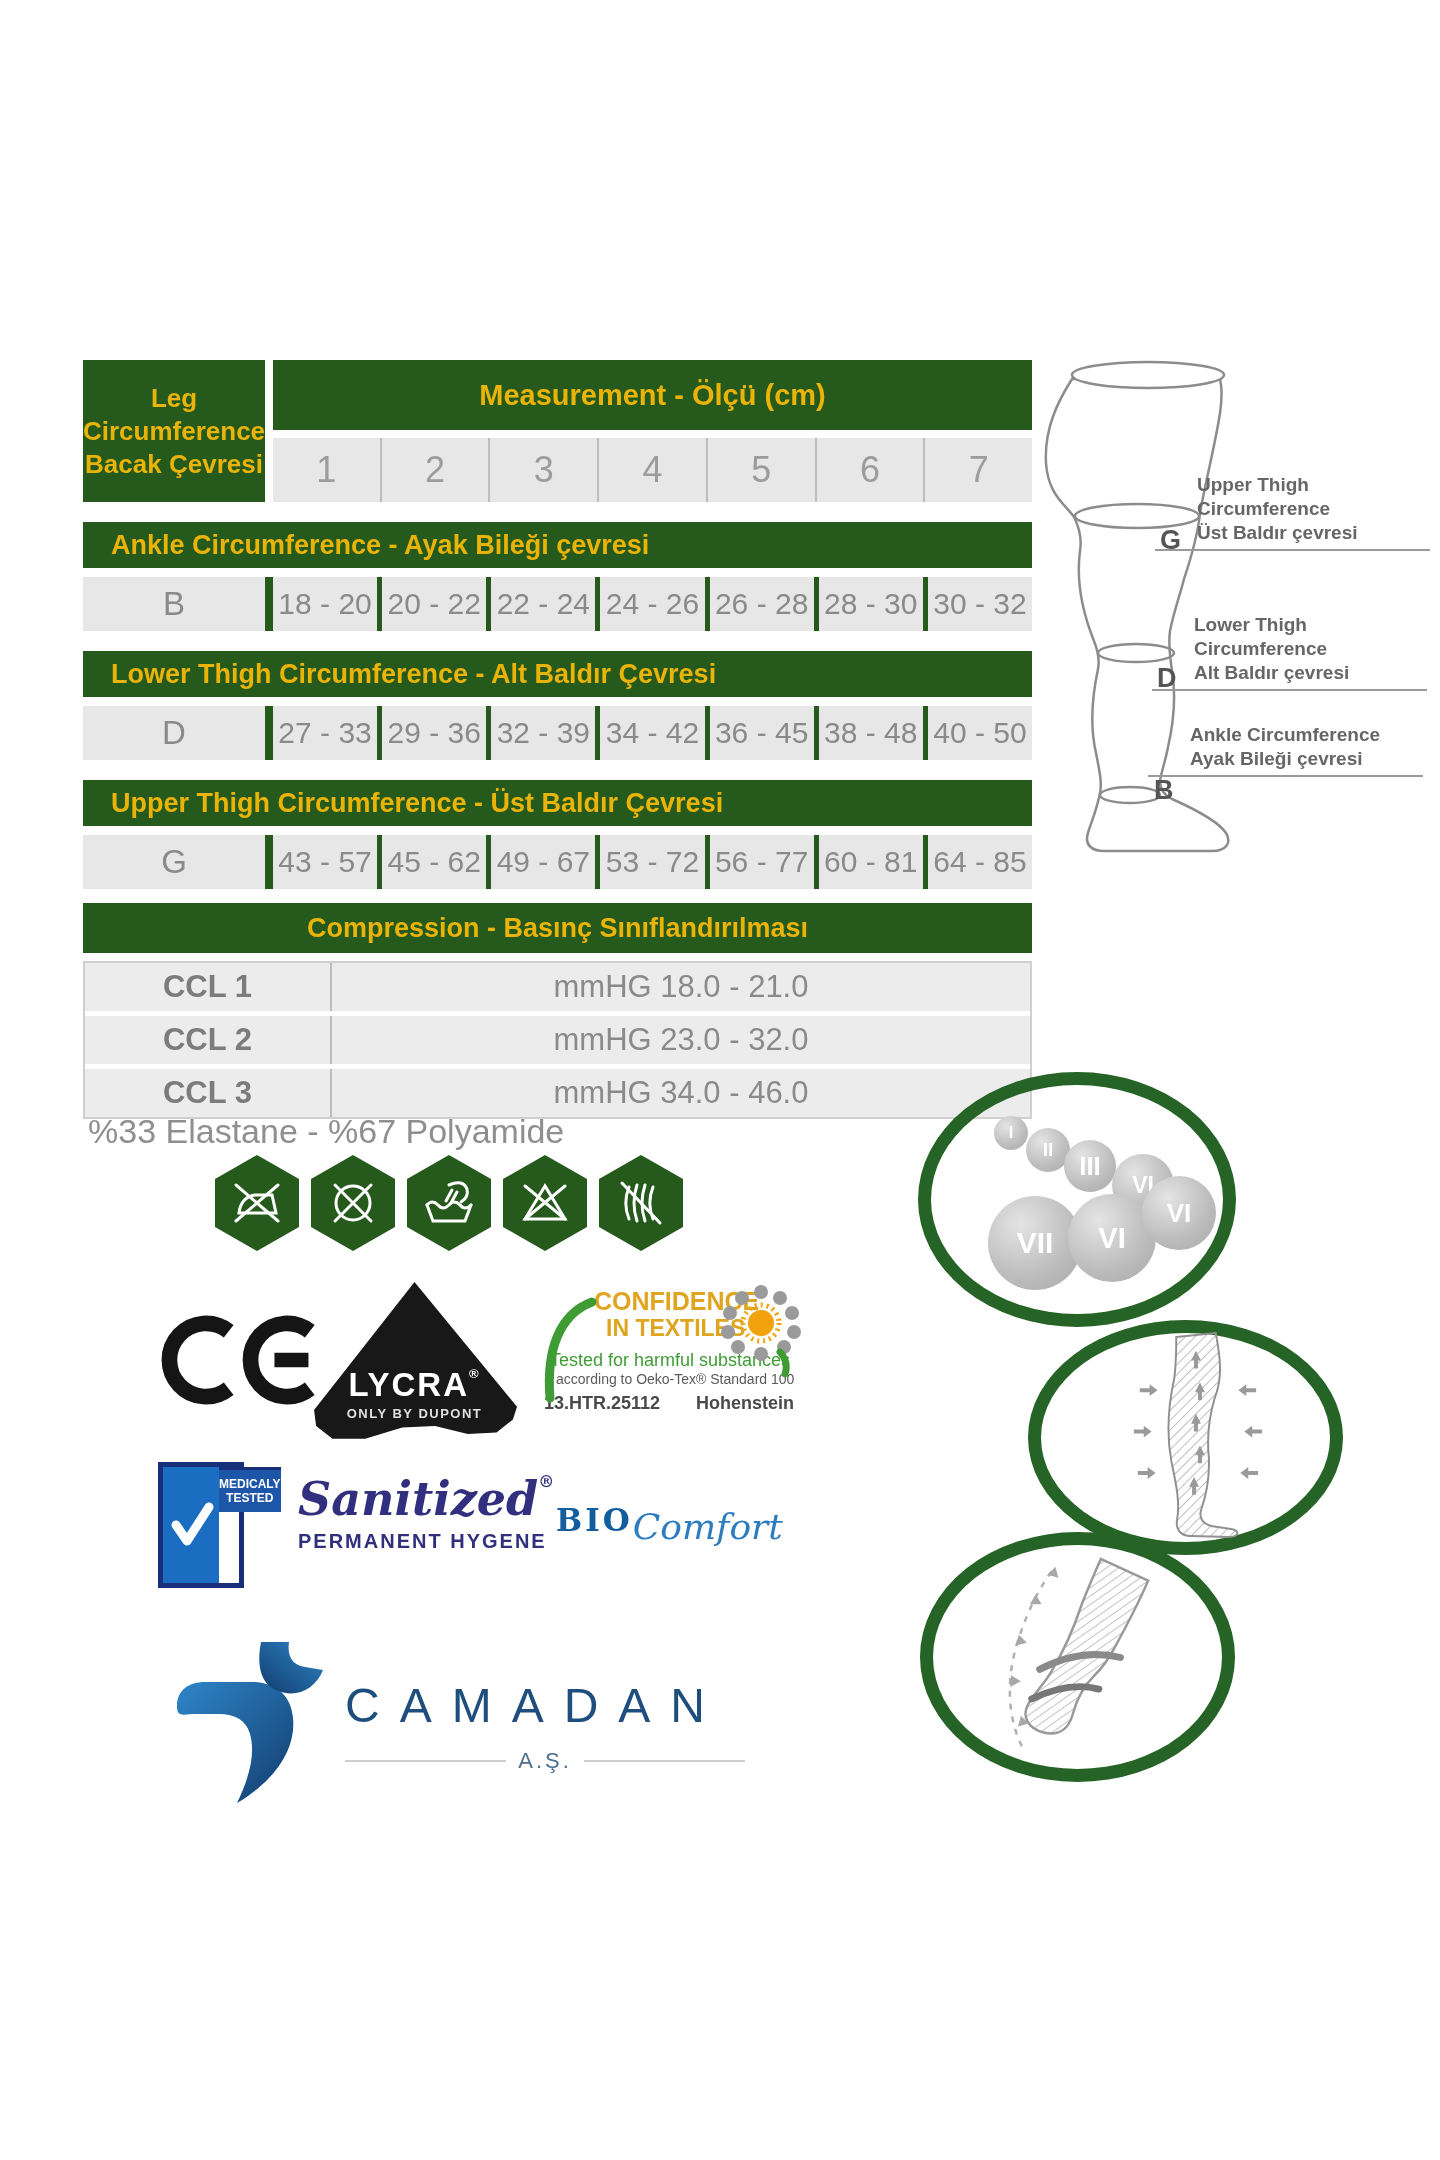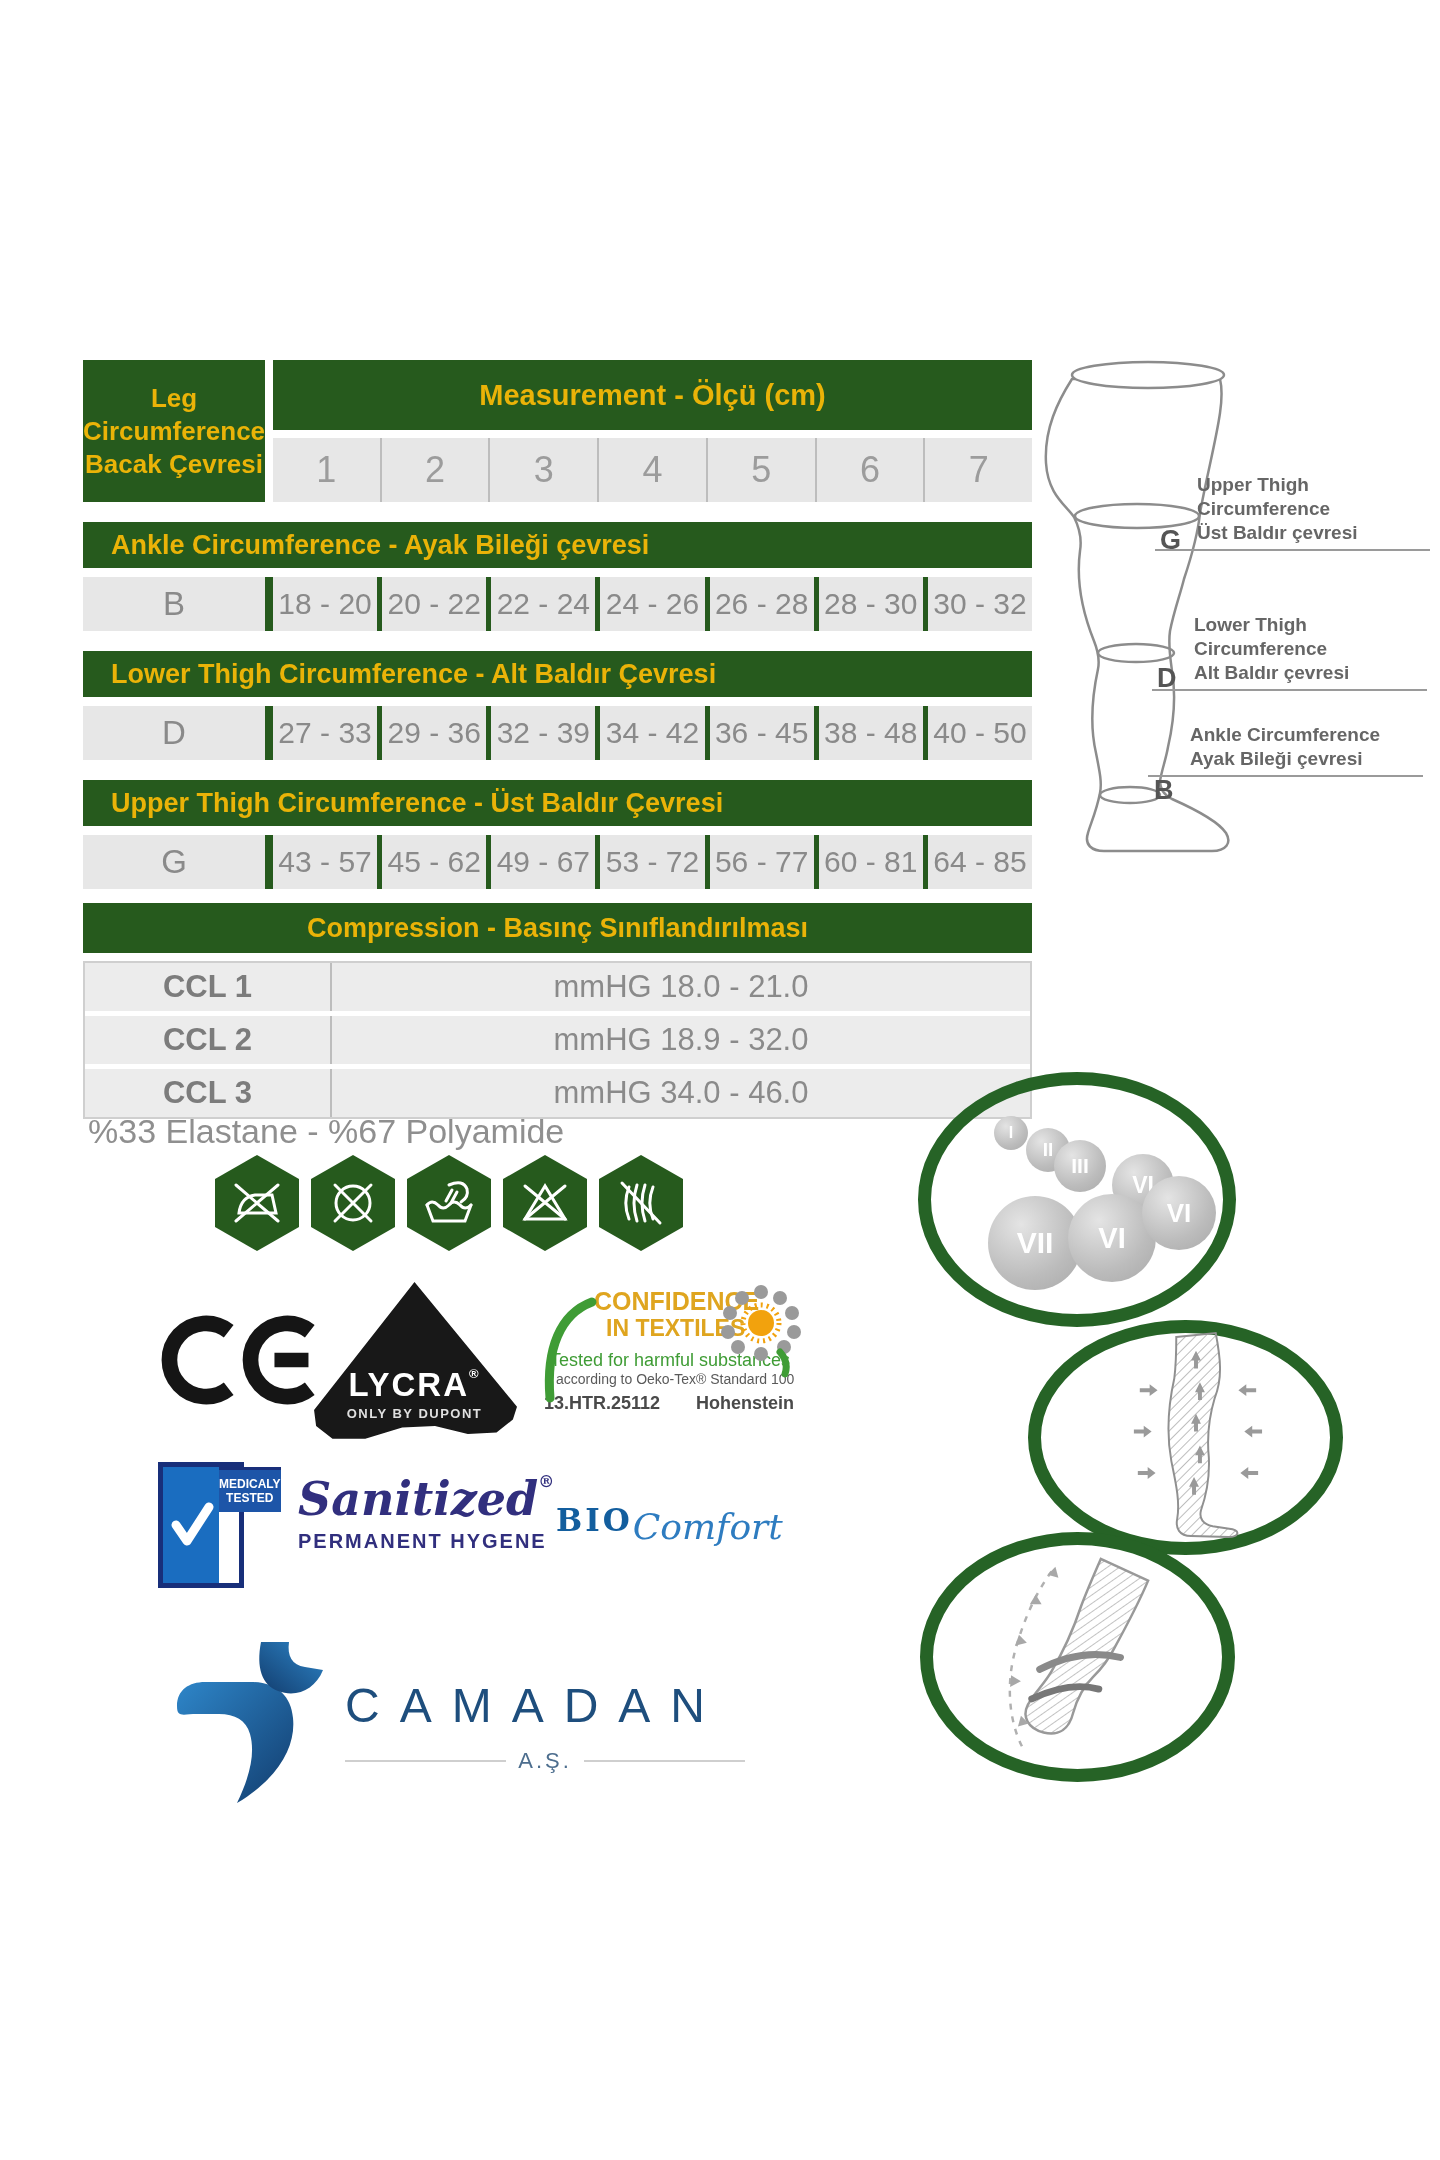--- a/index.html
+++ b/index.html
@@ -168,21 +168,21 @@
     </div>
 
     <div class="comp-bar tbl-green">Compression - Basınç Sınıflandırılması</div>
     <div class="comp-table">
       <div class="comp-row">
         <div class="comp-label">CCL 1</div>
         <div class="comp-value">mmHG 18.0 - 21.0</div>
       </div>
       <div class="comp-row">
         <div class="comp-label">CCL 2</div>
-        <div class="comp-value">mmHG 18.9 - 32.0</div>
+        <div class="comp-value">mmHG 23.0 - 32.0</div>
       </div>
       <div class="comp-row">
         <div class="comp-label">CCL 3</div>
         <div class="comp-value">mmHG 34.0 - 46.0</div>
       </div>
     </div>
   </div>
 
   <div class="leg-diagram">
     <svg class="leg-svg" width="400" height="500" viewBox="0 0 400 500">
@@ -339,21 +339,21 @@
   <div class="brand-word">CAMADAN</div>
   <div class="brand-sub">
     <span class="rule"></span>
     <span>A.Ş.</span>
     <span class="rule"></span>
   </div>
 
   <div class="fcircle c1">
     <div class="sphere" style="left:63px;top:31px;width:34px;height:34px;font-size:16px;">I</div>
     <div class="sphere" style="left:95px;top:43px;width:44px;height:44px;font-size:19px;">II</div>
-    <div class="sphere" style="left:123px;top:55px;width:52px;height:52px;font-size:21px;">III</div>
+    <div class="sphere" style="left:133px;top:55px;width:52px;height:52px;font-size:26px;">III</div>
     <div class="sphere" style="left:181px;top:69px;width:62px;height:62px;font-size:23px;">VI</div>
     <div class="sphere" style="left:57px;top:111px;width:94px;height:94px;font-size:30px;">VII</div>
     <div class="sphere" style="left:137px;top:109px;width:88px;height:88px;font-size:29px;">VI</div>
     <div class="sphere" style="left:211px;top:91px;width:74px;height:74px;font-size:26px;">VI</div>
   </div>
 
   <div class="fcircle c2">
     <svg width="150" height="212" viewBox="0 0 150 215" style="position:absolute;left:80px;top:-2px;">
       <defs>
         <pattern id="hatchA" width="7" height="7" patternUnits="userSpaceOnUse" patternTransform="rotate(45)">

